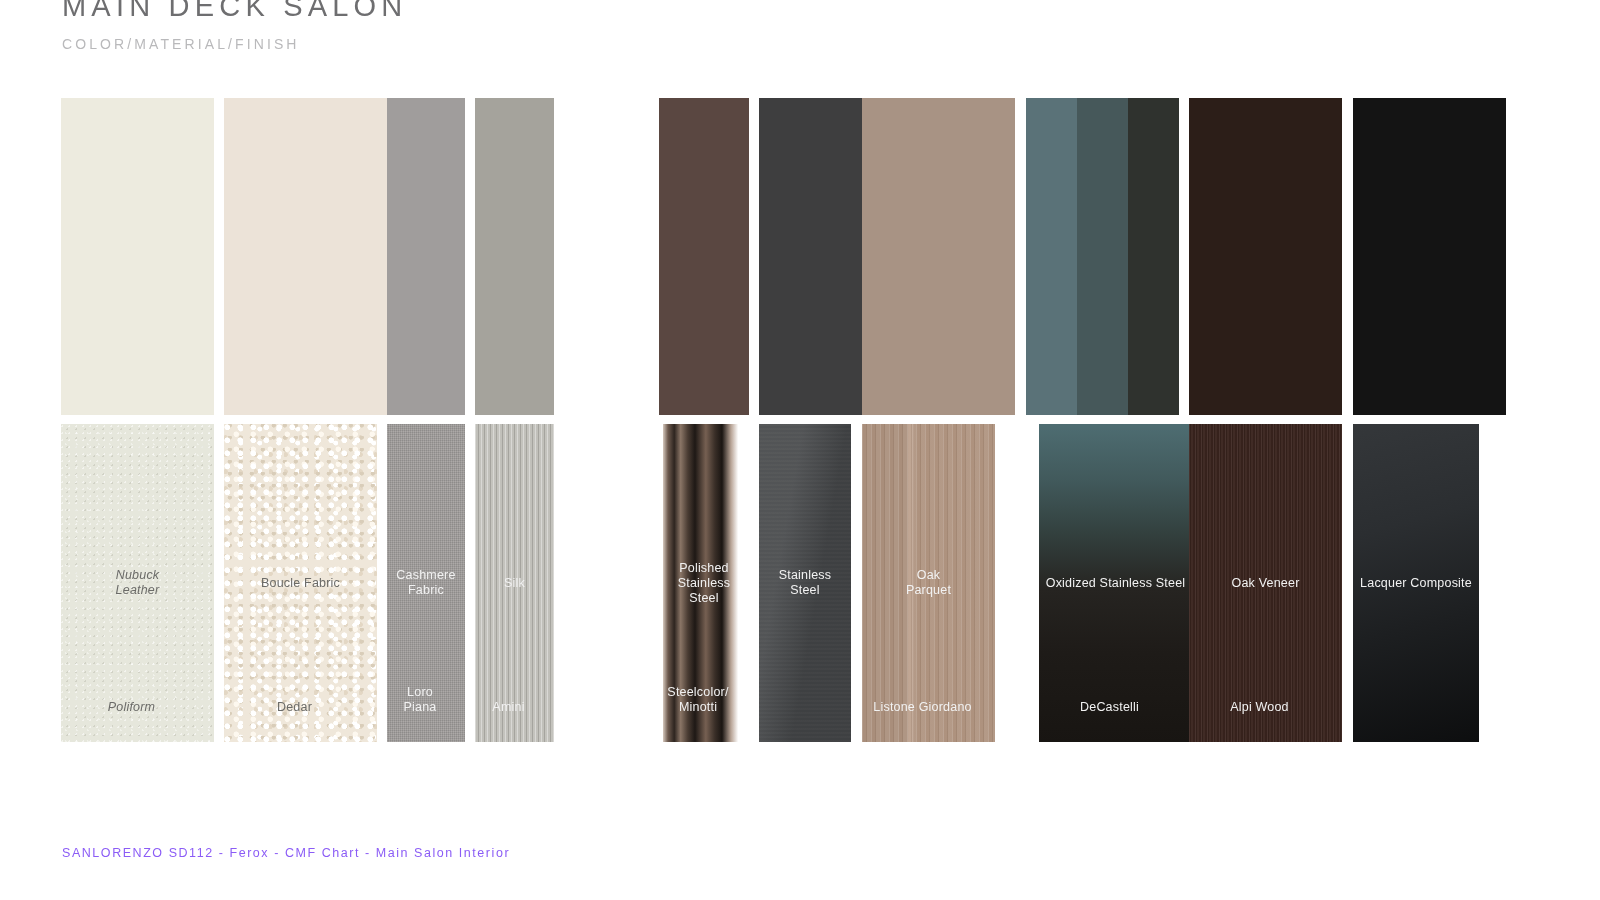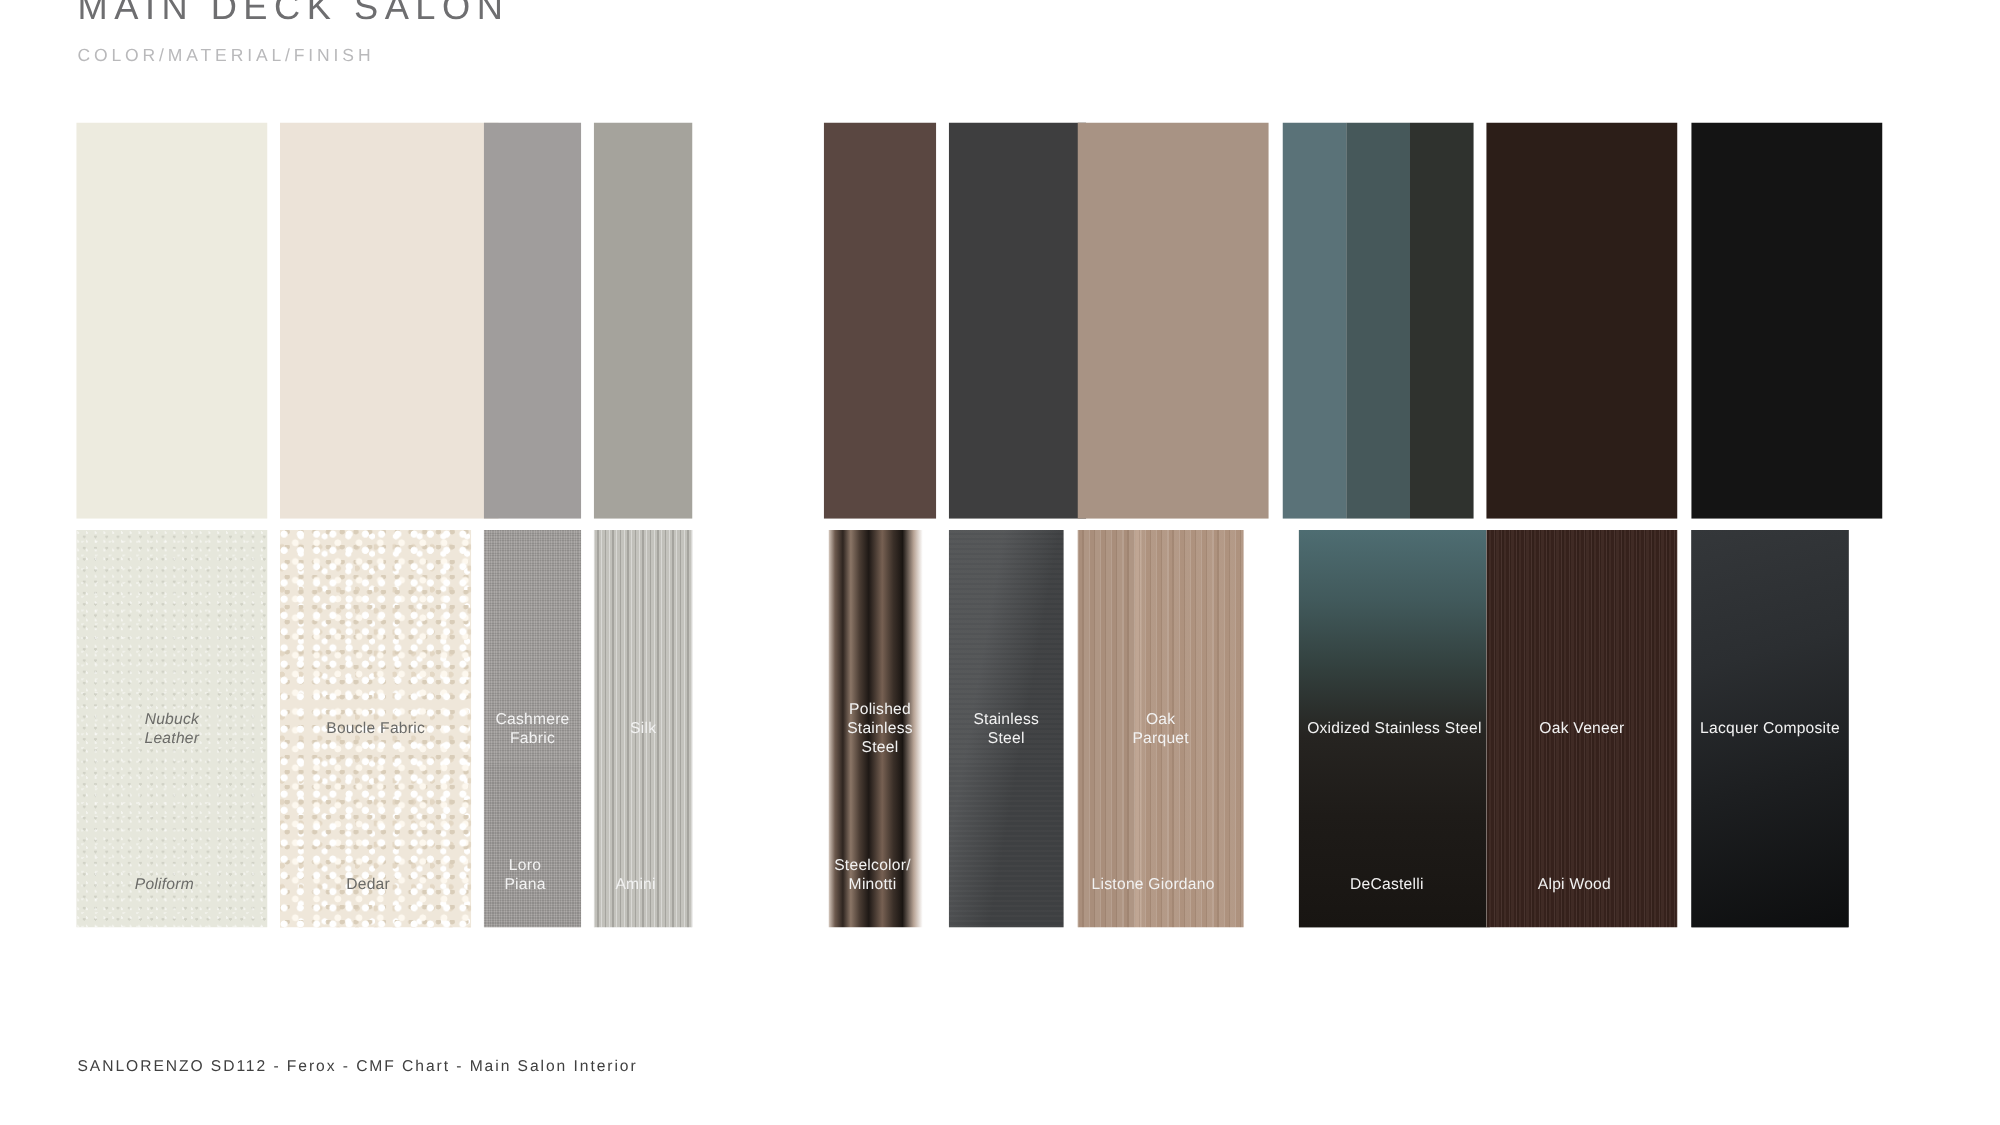--- a/index.html
+++ b/index.html
@@ -224,21 +224,21 @@
       linear-gradient(90deg, rgba(255,255,255,.05) 0 22%, rgba(0,0,0,0) 55%);
   }
 
   
   .footer {
     position: absolute;
     left: 62px;
     bottom: 40px;
     font-size: 12.5px;
     letter-spacing: 1.55px;
-    color: #404040;
+    color: #8b5cf6;
     font-weight: 400;
     white-space: nowrap;
   }
 </style>
 </head>
 <body>
 
 <div class="board">
 
   <div class="header">

